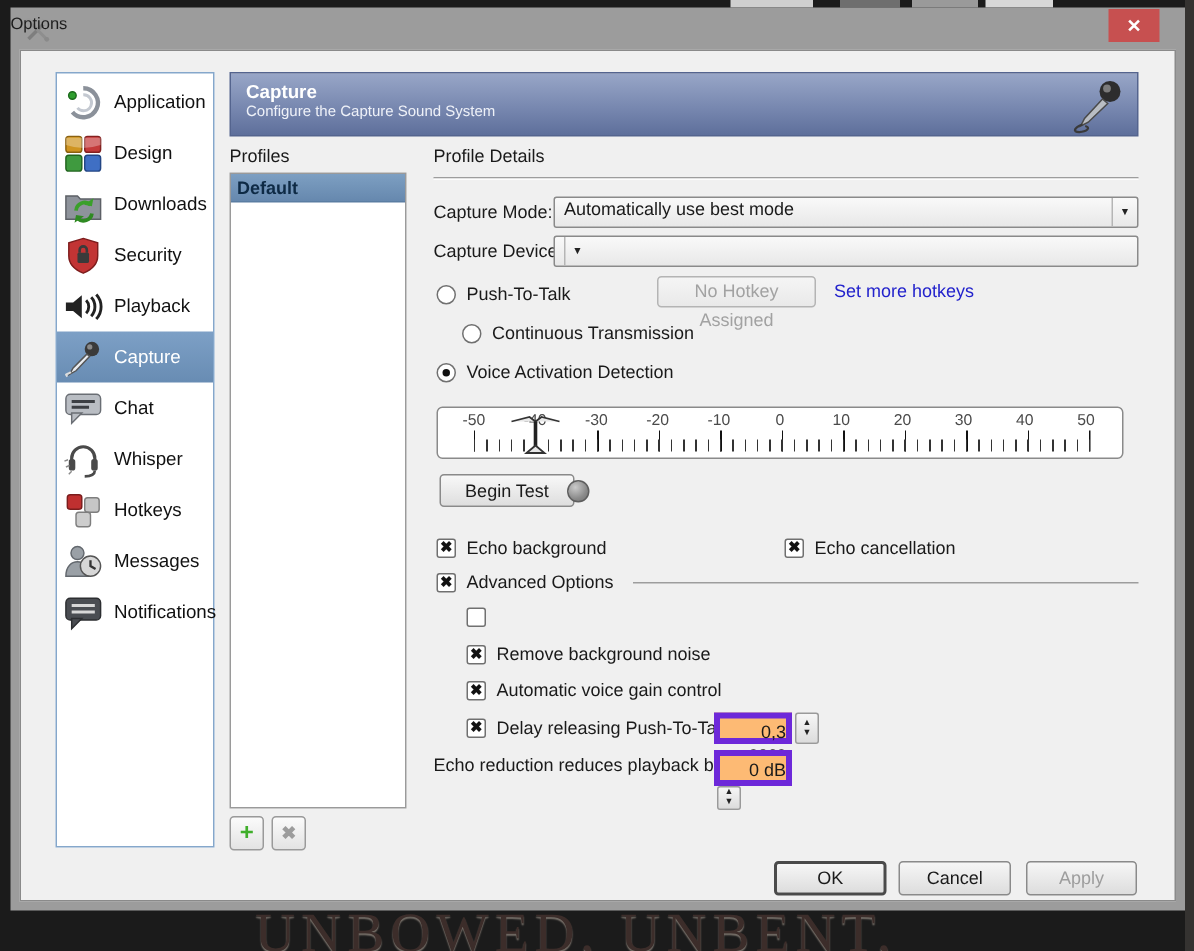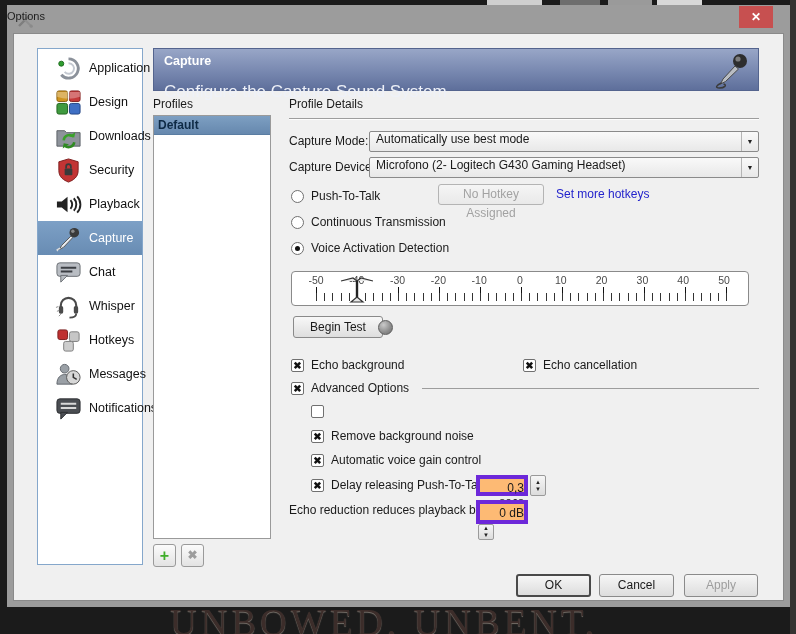--- a/index.html
+++ b/index.html
@@ -22,32 +22,32 @@
   .tb-icon { position:absolute; left:8px; top:5px; width:20px; height:20px; }
   .tb-title { position:absolute; left:0; right:0; top:5px; text-align:left; font-size:11px; color:#1d1d1d; }
   .close-btn { position:absolute; right:17px; top:1px; width:34px; height:22px; background:#c75050;
                color:#fff; font-weight:bold; font-size:12px; text-align:center; line-height:22px; cursor:default; }
   .content { position:absolute; left:6px; right:6px; top:28px; bottom:6px; background:#f0f0f0;
              border:1px solid #8a8a8a; }
 
   
   .sidebar { position:absolute; left:23px; top:14px; width:106px; height:517px; background:#fff;
              border:1px solid #85a7cb; padding-top:2px; }
-  .sitem { display:flex; align-items:center; gap:7px; height:34px; padding-left:17px; cursor:default; }
+  .sitem { display:flex; align-items:center; gap:7px; height:34px; padding-left:4px; cursor:default; }
   .sitem svg { width:27px; height:27px; flex:0 0 27px; }
   .sitem .slabel { font-size:12.5px; color:#111; }
   .sitem.selected { background:linear-gradient(#7da0c6,#688cb3); }
   .sitem.selected .slabel { color:#fff; }
 
   
   .hdr { position:absolute; left:139px; top:14px; width:606px; height:43px;
          background:linear-gradient(#98a6c7 0%, #7888b0 55%, #5e6f9b 100%);
          border:1px solid #54648e; padding:5px 8px 0 10px; }
   .hdr-title { color:#fff; font-weight:bold; font-size:12.5px; }
-  .hdr-sub { color:#eef1f8; font-size:17px; margin-top:14px; }
+  .hdr-sub { color:#eef1f8; font-size:10px; margin-top:1px; }
   .hdr-mic { position:absolute; right:6px; top:2px; width:40px; height:40px; }
 
   
   .plabel { position:absolute; left:139px; top:63px; font-size:12px; }
   .plist { position:absolute; left:139px; top:81px; width:118px; height:424px; background:#fff;
            border:1px solid #9a9a9a; }
   .prow { height:19px; line-height:19px; padding-left:4px; font-weight:bold; color:#0e2a45;
           background:linear-gradient(#7d9fc2,#6688ae); border-bottom:1px solid #5a7da2; cursor:default; }
   .pbtn { position:absolute; top:510px; width:23px; height:23px; border:1px solid #9a9a9a; border-radius:3px;
           background:linear-gradient(#fbfbfb,#e3e3e3); font-weight:bold; text-align:center; line-height:21px; cursor:default; }
@@ -259,32 +259,31 @@
       <div class="dsep"></div>
 
       <div class="rowlabel" style="left:275px; top:97px;">Capture Mode:</div>
       <div class="combo" style="top:97px;">
         <span class="cval">Automatically use best mode</span>
         <span class="carr">▼</span>
       </div>
 
       <div class="rowlabel" style="left:275px; top:123px;">Capture Device:</div>
       <div class="combo" style="top:123px;">
-        <span class="cval">Microfono (2- Logitech G430 Gaming Headset)</span>
         <span class="carr">▼</span>
       </div>
 
       <div class="radio-row" style="left:277px; top:152px;">
         <span class="radio"></span>
         <span>Push-To-Talk</span>
       </div>
       <div class="hk-btn">No Hotkey Assigned</div>
       <div class="hk-link">Set more hotkeys</div>
 
-      <div class="radio-row" style="left:277px; top:178px;">
+      <div class="radio-row" style="left:294px; top:178px;">
         <span class="radio"></span>
         <span>Continuous Transmission</span>
       </div>
 
       <div class="radio-row" style="left:277px; top:204px;">
         <span class="radio checked">
             <span class="dot"></span>
           </span>
         <span>Voice Activation Detection</span>
       </div>

